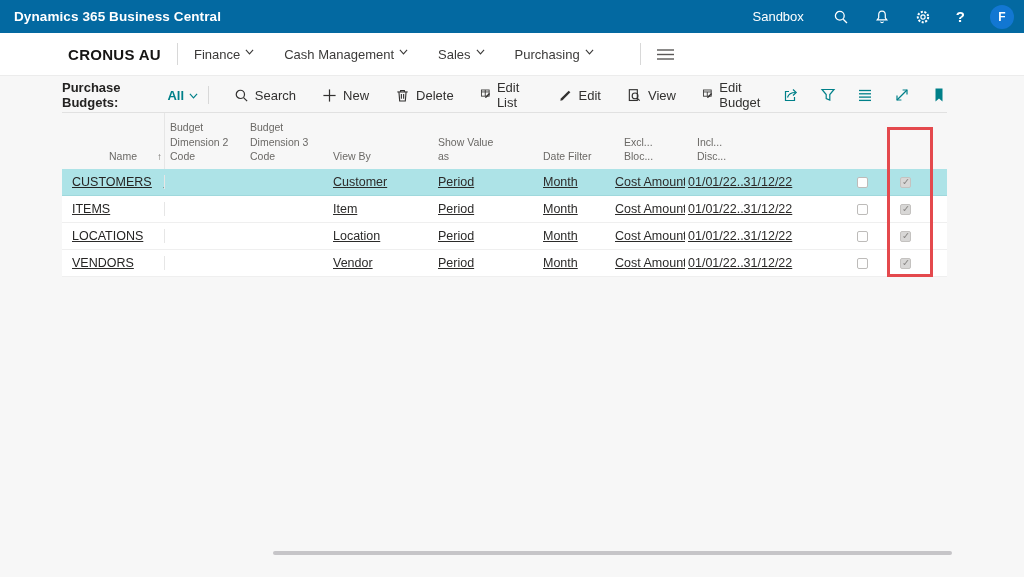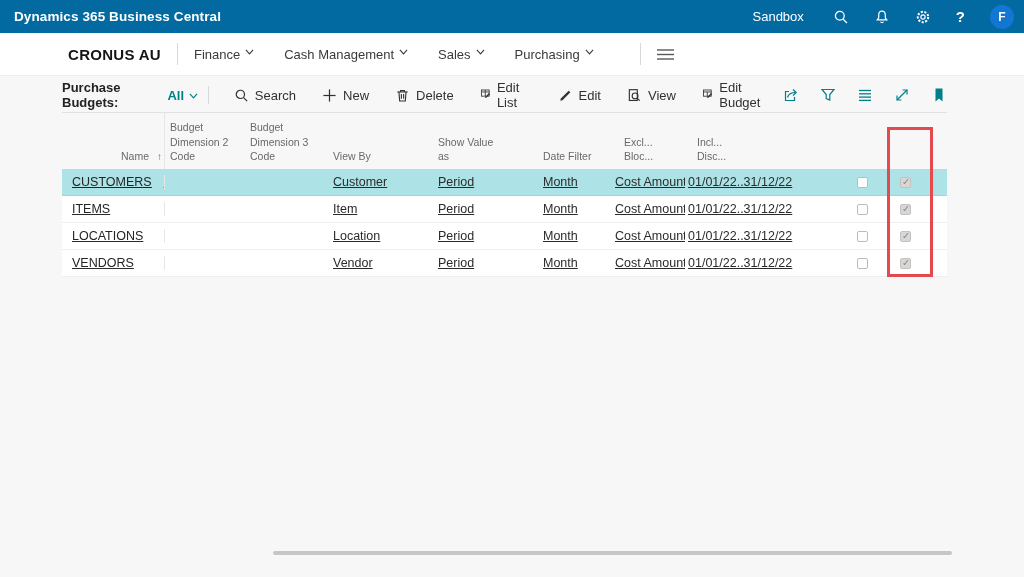--- a/index.html
+++ b/index.html
@@ -63,21 +63,21 @@
   .trow {
     display:grid;
     grid-template-columns:103px 80px 85px 105px 105px 72px 73px 160px 43px 47px 12px;
   }
   .thead { height:56px; }
   .thead .cell {
     display:flex; flex-direction:column; justify-content:flex-end;
     padding:0 2px 6px 3px; font-size:10.5px; line-height:1.35; color:#6b6966;
     cursor:pointer;
   }
-  .thead .c-name { padding-left:10px; flex-direction:row; align-items:flex-end; gap:8px; }
+  .thead .c-name { padding-left:10px; flex-direction:row; align-items:flex-end; gap:20px; }
   .c-name { border-right:1px solid #e6e6e6; }
   .thead .c-dim { padding-left:5px; }
   .thead .c-chk { padding-left:10px; }
   .sort-arrow { font-size:10px; color:#6b6966; }
 
   .brow {
     height:27px; background:#fff; border-bottom:1px solid #efefef;
     align-items:center; font-size:12.5px; color:#2c2b2a; cursor:pointer;text-decoration:underline;
   }
   .brow.selected { background:#ade3e7; border-bottom-color:#9fd8dc; }

